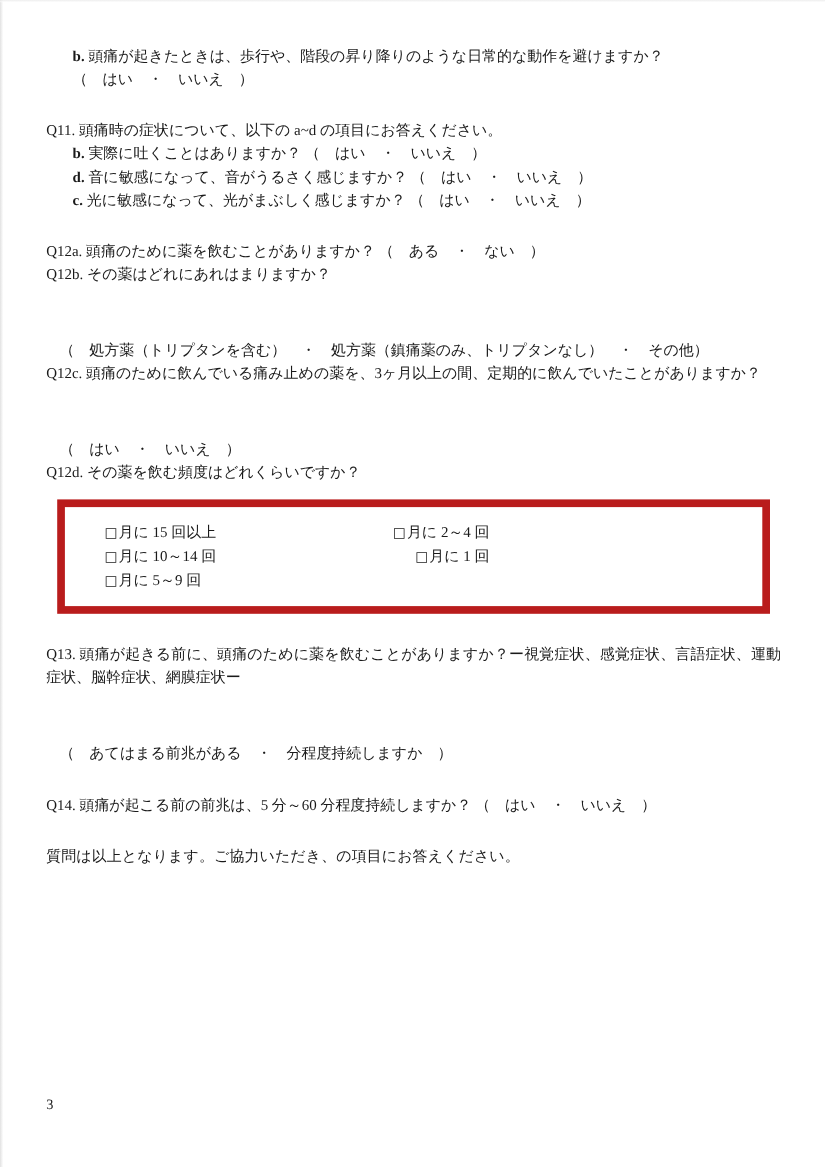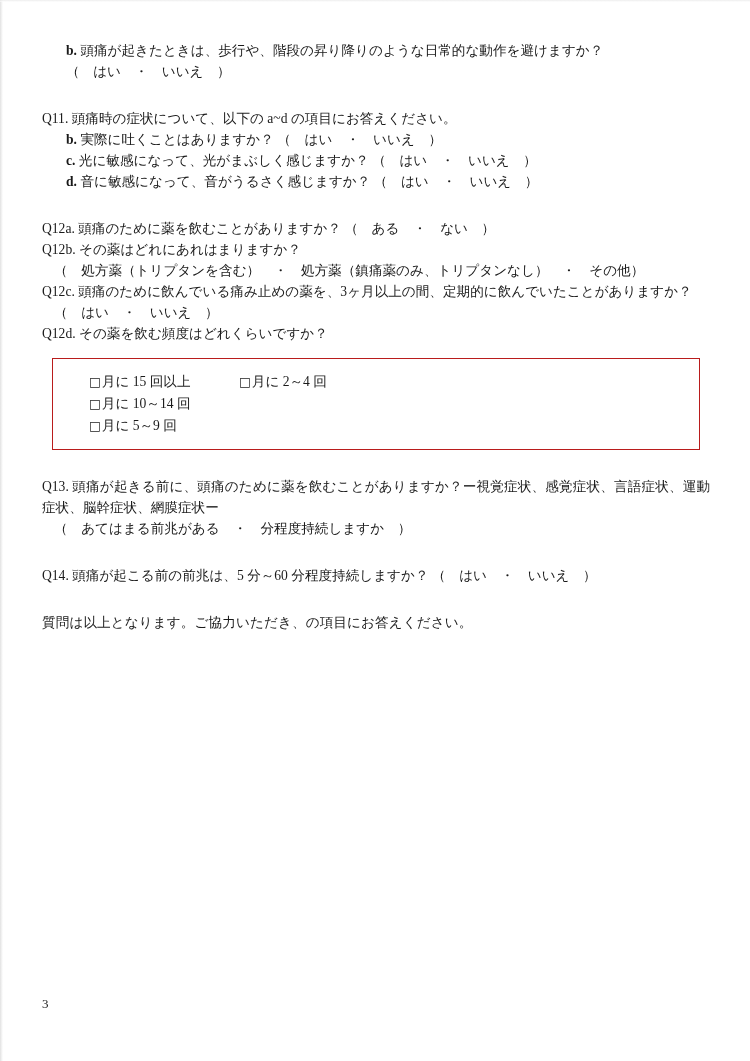--- a/index.html
+++ b/index.html
@@ -91,44 +91,45 @@
   }
   .sub-marker {
     font-weight: bold;
   }
 
   
   .answer-line {
     margin-left: 12px;
     font-size: 13.6px;
     line-height: 21px;
+    margin-top: 48px;
   }
   .gap-lg { height: 26px; }
 
   
   .checkbox-box {
     margin-top: 14px;
     margin-left: 10px;
     width: 648px;
     box-sizing: border-box;
-    border: 1px solid #b91c1c;
+    border: 7px solid #b91c1c;
     padding: 12px 0 12px 0;
   }
 
   .cb-row {
     display: flex;
     line-height: 22px;
   }
 
   .cb-cell {
     font-size: 13.6px;
     white-space: nowrap;
   }
   .cb-cell.col1 { width: 150px; padding-left: 36px; box-sizing: content-box; }
-  .cb-cell.col2 { width: 200px; }
+  .cb-cell.col2 { width: 200px; text-align: right; }
 
   .cb-mark {
     font-family: "DejaVu Sans", sans-serif;
     font-size: 12.5px;
     margin-right: 1px;
   }
 
   
   .page-number {
     position: absolute;
@@ -161,23 +162,23 @@
     </div>
 
     <div class="gap-lg"></div>
 
     <div class="q-block">
       <div class="q-head"><span class="q-label">Q11.</span> <span class="q-body">頭痛時の症状について、以下の a~d の項目にお答えください。</span></div>
 
 
       <div class="sub-item"><span class="sub-marker">b.</span> <span>実際に吐くことはありますか？</span> <span>（　はい　・　いいえ　）</span></div>
 
+      <div class="sub-item"><span class="sub-marker">d.</span> <span>音に敏感になって、音がうるさく感じますか？</span> <span>（　はい　・　いいえ　）</span></div>
+
       <div class="sub-item"><span class="sub-marker">c.</span> <span>光に敏感になって、光がまぶしく感じますか？</span> <span>（　はい　・　いいえ　）</span></div>
-
-      <div class="sub-item"><span class="sub-marker">d.</span> <span>音に敏感になって、音がうるさく感じますか？</span> <span>（　はい　・　いいえ　）</span></div>
     </div>
 
     <div class="gap-lg"></div>
 
     <div class="q-block">
       <div class="q-head"><span class="q-label">Q12a.</span> <span class="q-body">頭痛のために薬を飲むことがありますか？</span> <span class="q-body">（　ある　・　ない　）</span></div>
     </div>
 
     <div class="q-block">
       <div class="q-head"><span class="q-label">Q12b.</span> <span class="q-body">その薬はどれにあれはまりますか？</span></div>
@@ -195,20 +196,21 @@
 
     <div class="checkbox-box">
 
       <div class="cb-row">
         <div class="cb-cell col1"><span class="cb-mark">□</span><span>月に 15 回以上</span></div>
         <div class="cb-cell col2"><span class="cb-mark">□</span><span>月に 2～4 回</span></div>
       </div>
 
       <div class="cb-row">
         <div class="cb-cell col1"><span class="cb-mark">□</span><span>月に 10～14 回</span></div>
+        <div class="cb-cell col2"><span class="cb-mark">□</span><span>月に 1 回</span></div>
       </div>
 
       <div class="cb-row">
         <div class="cb-cell col1"><span class="cb-mark">□</span><span>月に 5～9 回</span></div>
       </div>
 
     </div>
 
     <div class="gap-lg"></div>
 

